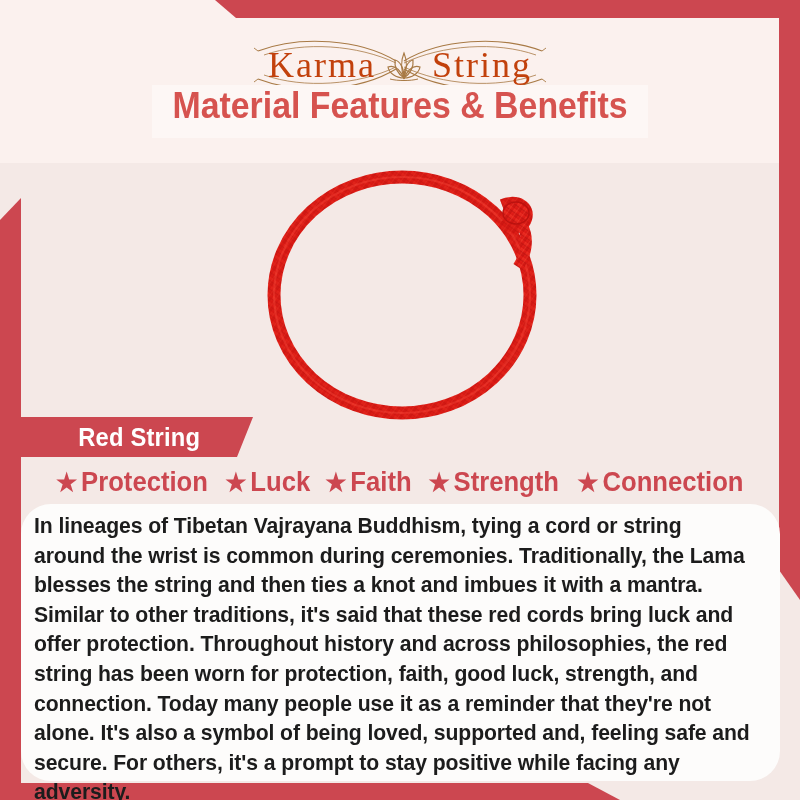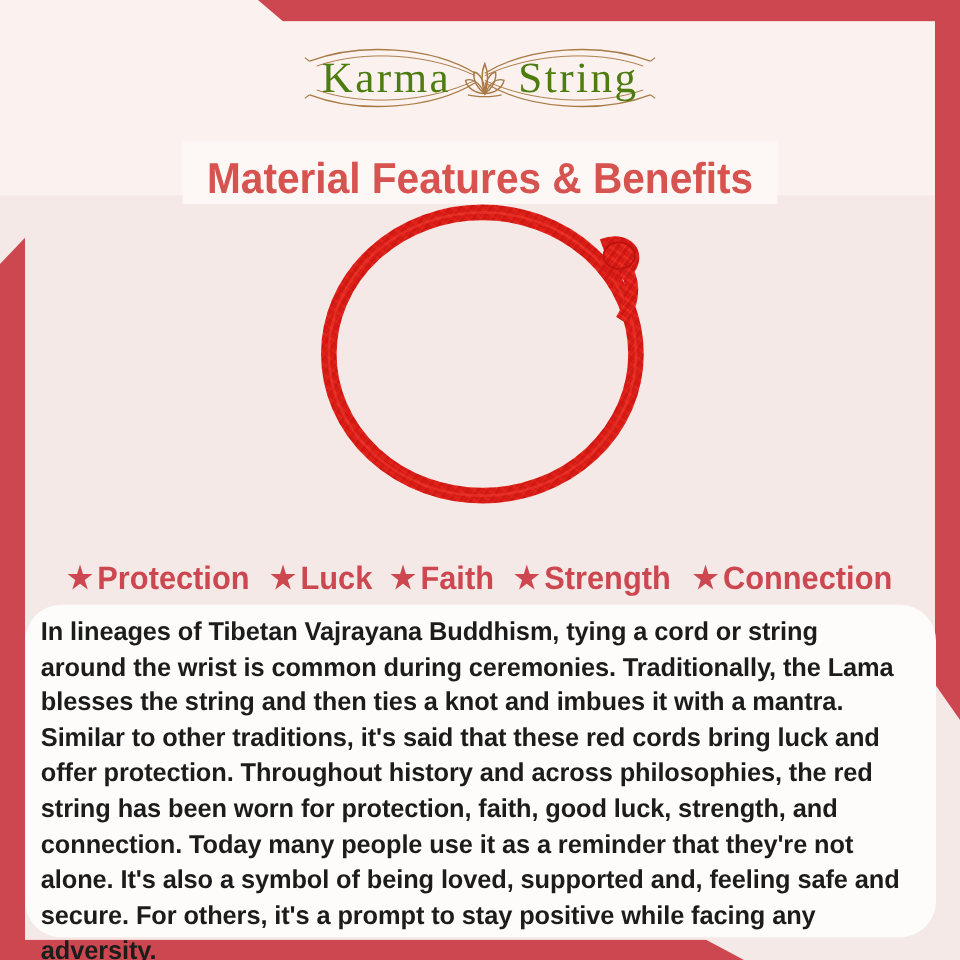--- a/index.html
+++ b/index.html
@@ -80,45 +80,45 @@
     display: flex;
     align-items: center;
     justify-content: center;
     gap: 8px;
     color: #8a5a28;
   }
   .logo-word {
     font-family: "Liberation Serif", "DejaVu Serif", serif;
     font-size: 36px;
     letter-spacing: 2px;
-    color: #4d7c0f;
+    color: #c2410c;
     line-height: 1;
   }
   .logo-lotus {
     width: 40px;
     height: 34px;
     display: block;
   }
   .logo-flourish {
     position: absolute;
     left: 50%;
     transform: translateX(-50%);
     width: 300px;
     height: 56px;
     pointer-events: none;
   }
 
   
   .title-band {
     position: absolute;
-    left: 152px; top: 117px;
+    left: 152px; top: 85px;
     width: 496px; height: 53px;
     background: #fdf7f5;
     display: flex;
-    align-items: flex-end;
+    align-items: flex-start;
     justify-content: center;
   }
   .title-text {
     font-family: "Liberation Sans Narrow", "Liberation Sans", sans-serif;
     font-weight: bold;
     font-size: 36px;
     color: #d6534f;
     letter-spacing: 0px;
     transform: scaleX(0.94);
     white-space: nowrap;
@@ -266,20 +266,23 @@
       <ellipse cx="172" cy="132" rx="128" ry="118" fill="none" stroke="url(#braid)" stroke-width="13"></ellipse>
       <ellipse cx="172" cy="132" rx="128" ry="118" fill="none" stroke="#d41a14" stroke-width="11" opacity="0.45"></ellipse>
       <ellipse cx="172" cy="132" rx="128" ry="118" fill="none" stroke="#ff5343" stroke-width="2.2" opacity="0.32"></ellipse>
       <path d="M272 42 C 288 36, 300 44, 296 56 C 292 68, 276 66, 272 58" fill="none" stroke="url(#braid)" stroke-width="12"></path>
       <path d="M272 42 C 288 36, 300 44, 296 56 C 292 68, 276 66, 272 58" fill="none" stroke="#cf1712" stroke-width="10" opacity="0.4"></path>
       <ellipse cx="286" cy="50" rx="13" ry="11" fill="url(#braid)" stroke="#bb120f" stroke-width="1.4"></ellipse>
       <path d="M292 62 C 300 76, 296 92, 288 104" fill="none" stroke="url(#braid)" stroke-width="11"></path>
     </svg>
   </div>
 
+  <div class="ribbon">
+    <span class="ribbon-label">Red String</span>
+  </div>
 
   <div class="features">
     <span class="feature">
       <span class="star">★</span>
       <span class="flabel">Protection</span>
     </span>
     <span class="feature">
       <span class="star">★</span>
       <span class="flabel">Luck</span>
     </span>

